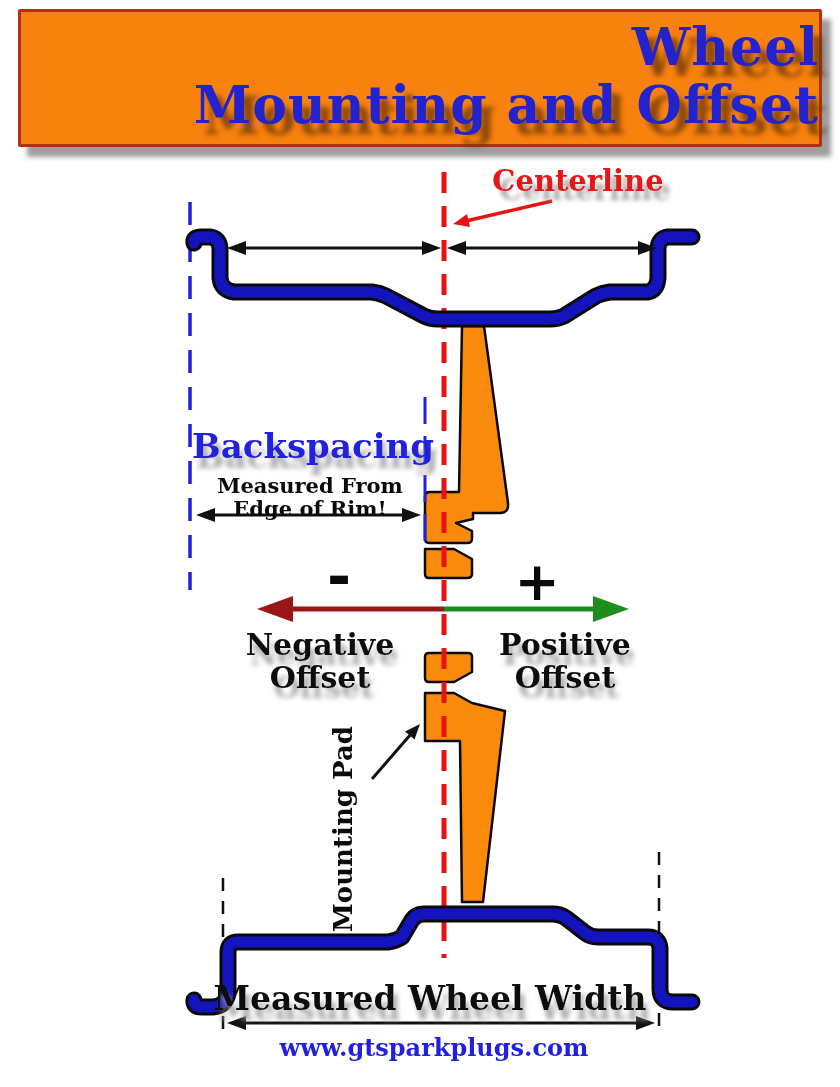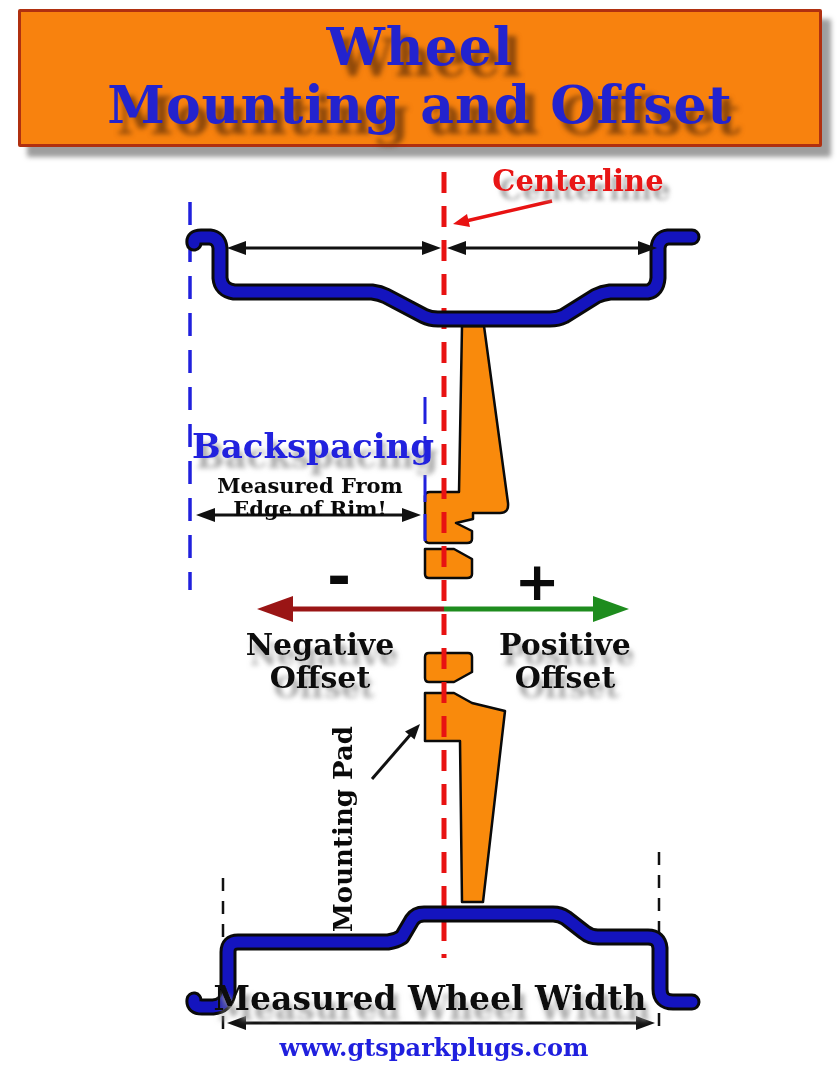--- a/index.html
+++ b/index.html
@@ -6,21 +6,21 @@
   .page{
     position:relative;width:840px;height:1087px;background:#ffffff;
     font-family:"DejaVu Serif", serif;overflow:hidden;
   }
   .header-box{
     position:absolute;left:18px;top:9px;width:798px;height:132px;
     background:var(--header_orange);
     border:3px solid var(--header_border);
     border-radius:2px;
     box-shadow:9px 10px 5px rgba(125,125,125,0.75);
-    text-align:center;
+    text-align:right;
   }
   .title-line{
     font-family:"DejaVu Serif", serif;
     font-weight:bold;
     font-size:52px;
     line-height:58px;
     color:var(--title_blue);
     text-shadow:9px 11px 5px rgba(110,55,10,0.75);
     letter-spacing:1px;
   }

